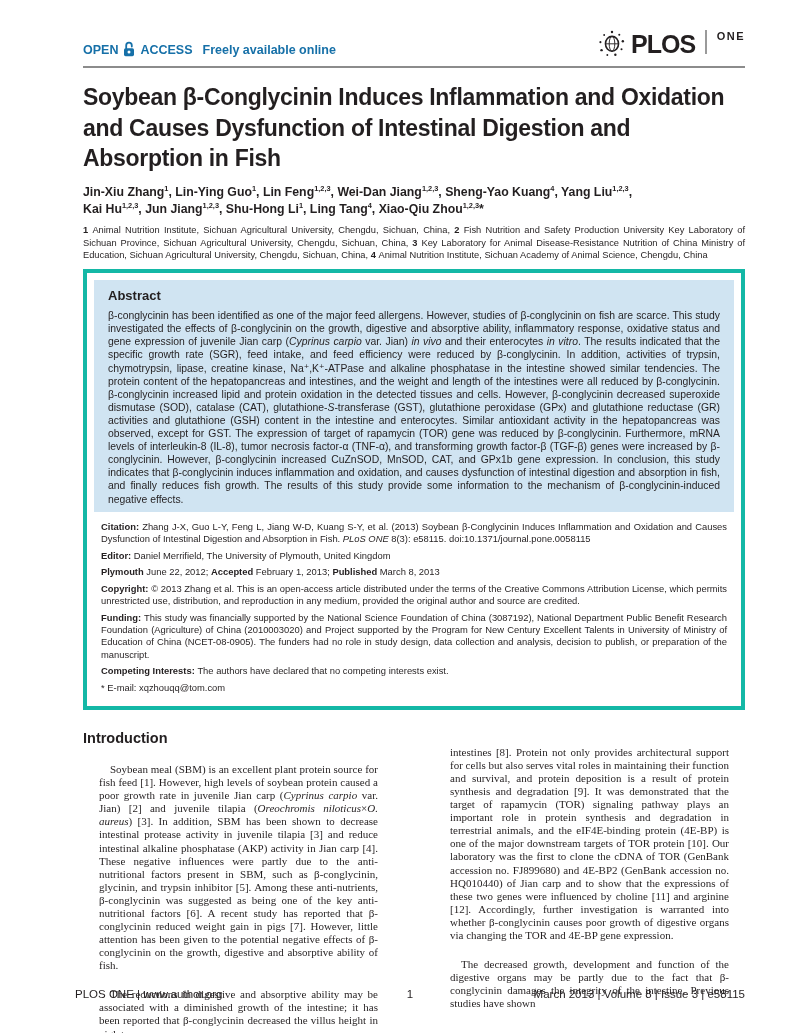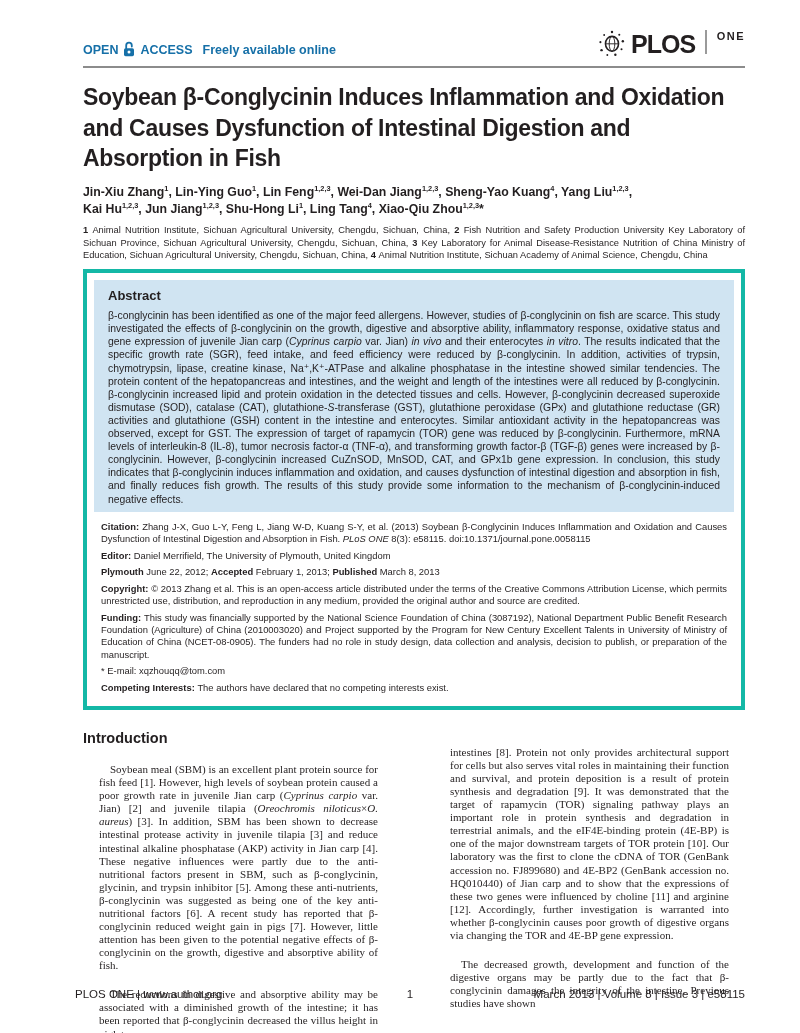--- a/index.html
+++ b/index.html
@@ -103,22 +103,22 @@
     <div class="panel">
       <h2>Abstract</h2>
       <p><span>β-conglycinin has been identified as one of the major feed allergens. However, studies of β-conglycinin on fish are scarce. This study investigated the effects of β-conglycinin on the growth, digestive and absorptive ability, inflammatory response, oxidative status and gene expression of juvenile Jian carp (</span><span style="font-style: italic;">Cyprinus carpio</span><span> var. Jian) </span><span style="font-style: italic;">in vivo</span><span> and their enterocytes </span><span style="font-style: italic;">in vitro</span><span>. The results indicated that the specific growth rate (SGR), feed intake, and feed efficiency were reduced by β-conglycinin. In addition, activities of trypsin, chymotrypsin, lipase, creatine kinase, Na⁺,K⁺-ATPase and alkaline phosphatase in the intestine showed similar tendencies. The protein content of the hepatopancreas and intestines, and the weight and length of the intestines were all reduced by β-conglycinin. β-conglycinin increased lipid and protein oxidation in the detected tissues and cells. However, β-conglycinin decreased superoxide dismutase (SOD), catalase (CAT), glutathione-</span><span style="font-style: italic;">S</span><span>-transferase (GST), glutathione peroxidase (GPx) and glutathione reductase (GR) activities and glutathione (GSH) content in the intestine and enterocytes. Similar antioxidant activity in the hepatopancreas was observed, except for GST. The expression of target of rapamycin (TOR) gene was reduced by β-conglycinin. Furthermore, mRNA levels of interleukin-8 (IL-8), tumor necrosis factor-α (TNF-α), and transforming growth factor-β (TGF-β) genes were increased by β-conglycinin. However, β-conglycinin increased CuZnSOD, MnSOD, CAT, and GPx1b gene expression. In conclusion, this study indicates that β-conglycinin induces inflammation and oxidation, and causes dysfunction of intestinal digestion and absorption in fish, and finally reduces fish growth. The results of this study provide some information to the mechanism of β-conglycinin-induced negative effects.</span></p>
     </div>
     <div class="meta">
       <p><span style="font-weight: bold;">Citation: </span><span>Zhang J-X, Guo L-Y, Feng L, Jiang W-D, Kuang S-Y, et al. (2013) Soybean β-Conglycinin Induces Inflammation and Oxidation and Causes Dysfunction of Intestinal Digestion and Absorption in Fish. </span><span style="font-style: italic;">PLoS ONE</span><span> 8(3): e58115. doi:10.1371/journal.pone.0058115</span></p>
       <p><span style="font-weight: bold;">Editor: </span><span>Daniel Merrifield, The University of Plymouth, United Kingdom</span></p>
       <p><span style="font-weight: bold;">Plymouth </span><span>June 22, 2012; </span><span style="font-weight: bold;">Accepted </span><span>February 1, 2013; </span><span style="font-weight: bold;">Published </span><span>March 8, 2013</span></p>
       <p><span style="font-weight: bold;">Copyright: </span><span>© 2013 Zhang et al. This is an open-access article distributed under the terms of the Creative Commons Attribution License, which permits unrestricted use, distribution, and reproduction in any medium, provided the original author and source are credited.</span></p>
       <p><span style="font-weight: bold;">Funding: </span><span>This study was financially supported by the National Science Foundation of China (3087192), National Department Public Benefit Research Foundation (Agriculture) of China (2010003020) and Project supported by the Program for New Century Excellent Talents in University of Ministry of Education of China (NCET-08-0905). The funders had no role in study design, data collection and analysis, decision to publish, or preparation of the manuscript.</span></p>
+      <p><span style="font-weight: bold;">Competing Interests: </span><span>The authors have declared that no competing interests exist.</span></p>
       <p><span>* E-mail: xqzhouqq@tom.com</span></p>
-      <p><span style="font-weight: bold;">Competing Interests: </span><span>The authors have declared that no competing interests exist.</span></p>
     </div>
   </section>
 
   <div class="cols">
     <div class="col">
       <h2 class="sec">Introduction</h2>
       <p class="indent"><span>Soybean meal (SBM) is an excellent plant protein source for fish feed [1]. However, high levels of soybean protein caused a poor growth rate in juvenile Jian carp (</span><span style="font-style: italic;">Cyprinus carpio</span><span> var. Jian) [2] and juvenile tilapia (</span><span style="font-style: italic;">Oreochromis niloticus</span><span>×</span><span style="font-style: italic;">O. aureus</span><span>) [3]. In addition, SBM has been shown to decrease intestinal protease activity in juvenile tilapia [3] and reduce intestinal alkaline phosphatase (AKP) activity in Jian carp [4]. These negative influences were partly due to the anti-nutritional factors present in SBM, such as β-conglycinin, glycinin, and trypsin inhibitor [5]. Among these anti-nutrients, β-conglycinin was suggested as being one of the key anti-nutritional factors [6]. A recent study has reported that β-conglycinin reduced weight gain in pigs [7]. However, little attention has been given to the potential negative effects of β-conglycinin on the growth, digestive and absorptive ability of fish.</span></p>
       <p class="indent"><span>The reductions in digestive and absorptive ability may be associated with a diminished growth of the intestine; it has been reported that β-conglycinin decreased the villus height in piglet</span></p>
     </div>
     <div class="col">

